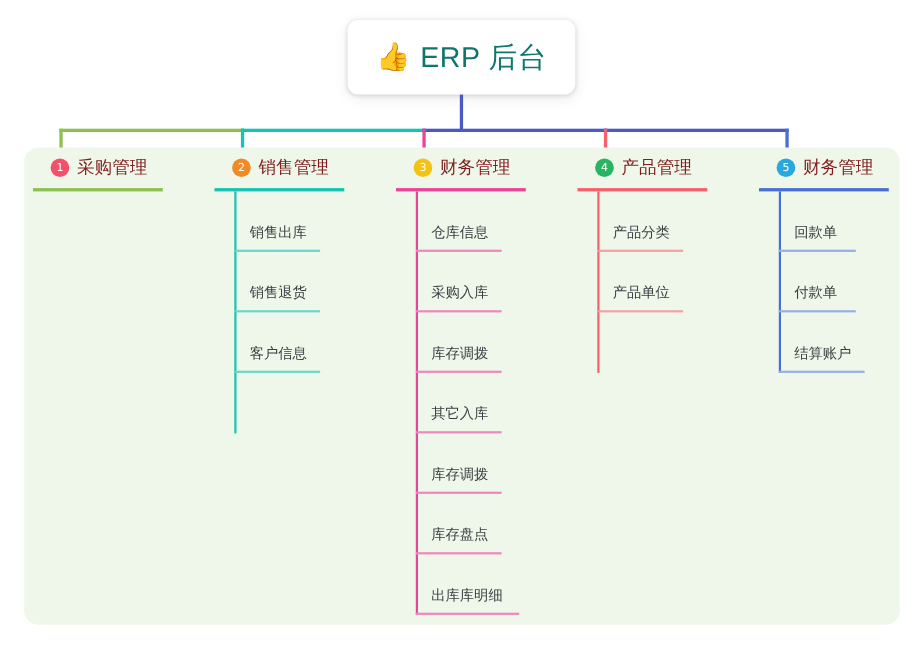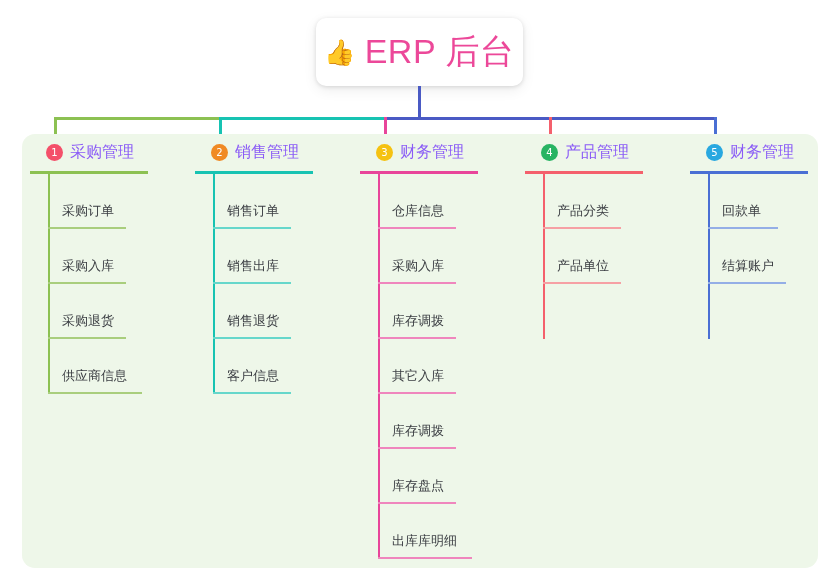--- a/index.html
+++ b/index.html
@@ -25,22 +25,22 @@
     border-radius: 10px;
     box-shadow: 0 1px 4px rgba(0,0,0,0.13), 0 4px 14px rgba(0,0,0,0.07);
     display: flex; align-items: center; justify-content: center;
     gap: 9px;
   }
   #root-card .thumb {
     font-size: 25px; line-height: 1;
     display: inline-block;
   }
   #root-card .root-title {
-    font-size: 34px;
-    color: #ec4899;
+    font-size: 26px;
+    color: #0f766e;
     letter-spacing: .5px;
     white-space: nowrap;
   }
 
   
   .conn { position: absolute; }
   .conn.v { width: 3px; }
   .conn.h { height: 3px; }
 
   
@@ -59,21 +59,21 @@
     height: 24px;
     padding-left: 16px;
   }
   .badge {
     width: 17px; height: 17px; border-radius: 50%;
     color: #fff; font-size: 10px; line-height: 17px;
     text-align: center; flex: 0 0 auto;
     font-family: "DejaVu Sans", sans-serif;
   }
   .col-title {
-    font-size: 16px; color: #8b5cf6; white-space: nowrap;
+    font-size: 16px; color: #7f1d1d; white-space: nowrap;
   }
   .head-rule {
     height: 3px; margin-top: 7px;
   }
   .col-body { position: relative; margin-top: 0; }
   .spine {
     position: absolute; left: 18px; top: 0; width: 2px;
   }
   .leaf {
     position: relative;
@@ -116,53 +116,30 @@
 
   <div id="panel"></div>
 
   <div id="columns">
       <div class="col" style="left: 30px;">
         <div class="col-head">
           <span class="badge" style="background: rgb(244, 80, 106);">1</span>
           <span class="col-title">采购管理</span>
         </div>
         <div class="head-rule" style="width: 118px; background: rgb(140, 193, 82);"></div>
-        <div class="col-body">
-          <div class="spine" style="background: rgb(140, 193, 82); height: 220px;"></div>
-          <div class="leaf">
-            <span class="leaf-label">采购订单</span>
-            <div class="leaf-rule" style="width: 78px; background: rgb(169, 206, 125);"></div>
-          </div>
-          <div class="leaf">
-            <span class="leaf-label">采购入库</span>
-            <div class="leaf-rule" style="width: 78px; background: rgb(169, 206, 125);"></div>
-          </div>
-          <div class="leaf">
-            <span class="leaf-label">采购退货</span>
-            <div class="leaf-rule" style="width: 78px; background: rgb(169, 206, 125);"></div>
-          </div>
-          <div class="leaf">
-            <span class="leaf-label">供应商信息</span>
-            <div class="leaf-rule" style="width: 94px; background: rgb(169, 206, 125);"></div>
-          </div>
-        </div>
       </div>
       <div class="col" style="left: 195px;">
         <div class="col-head">
           <span class="badge" style="background: rgb(240, 138, 36);">2</span>
           <span class="col-title">销售管理</span>
         </div>
         <div class="head-rule" style="width: 118px; background: rgb(23, 195, 178);"></div>
         <div class="col-body">
           <div class="spine" style="background: rgb(23, 195, 178); height: 220px;"></div>
           <div class="leaf">
-            <span class="leaf-label">销售订单</span>
-            <div class="leaf-rule" style="width: 78px; background: rgb(102, 215, 203);"></div>
-          </div>
-          <div class="leaf">
             <span class="leaf-label">销售出库</span>
             <div class="leaf-rule" style="width: 78px; background: rgb(102, 215, 203);"></div>
           </div>
           <div class="leaf">
             <span class="leaf-label">销售退货</span>
             <div class="leaf-rule" style="width: 78px; background: rgb(102, 215, 203);"></div>
           </div>
           <div class="leaf">
             <span class="leaf-label">客户信息</span>
             <div class="leaf-rule" style="width: 78px; background: rgb(102, 215, 203);"></div>
@@ -231,20 +208,24 @@
           <span class="col-title">财务管理</span>
         </div>
         <div class="head-rule" style="width: 118px; background: rgb(74, 111, 212);"></div>
         <div class="col-body">
           <div class="spine" style="background: rgb(74, 111, 212); height: 165px;"></div>
           <div class="leaf">
             <span class="leaf-label">回款单</span>
             <div class="leaf-rule" style="width: 70px; background: rgb(148, 174, 230);"></div>
           </div>
           <div class="leaf">
+            <span class="leaf-label">付款单</span>
+            <div class="leaf-rule" style="width: 70px; background: rgb(148, 174, 230);"></div>
+          </div>
+          <div class="leaf">
             <span class="leaf-label">结算账户</span>
             <div class="leaf-rule" style="width: 78px; background: rgb(148, 174, 230);"></div>
           </div>
         </div>
       </div>
     </div>
 
 </div>
 
 </body></html>

